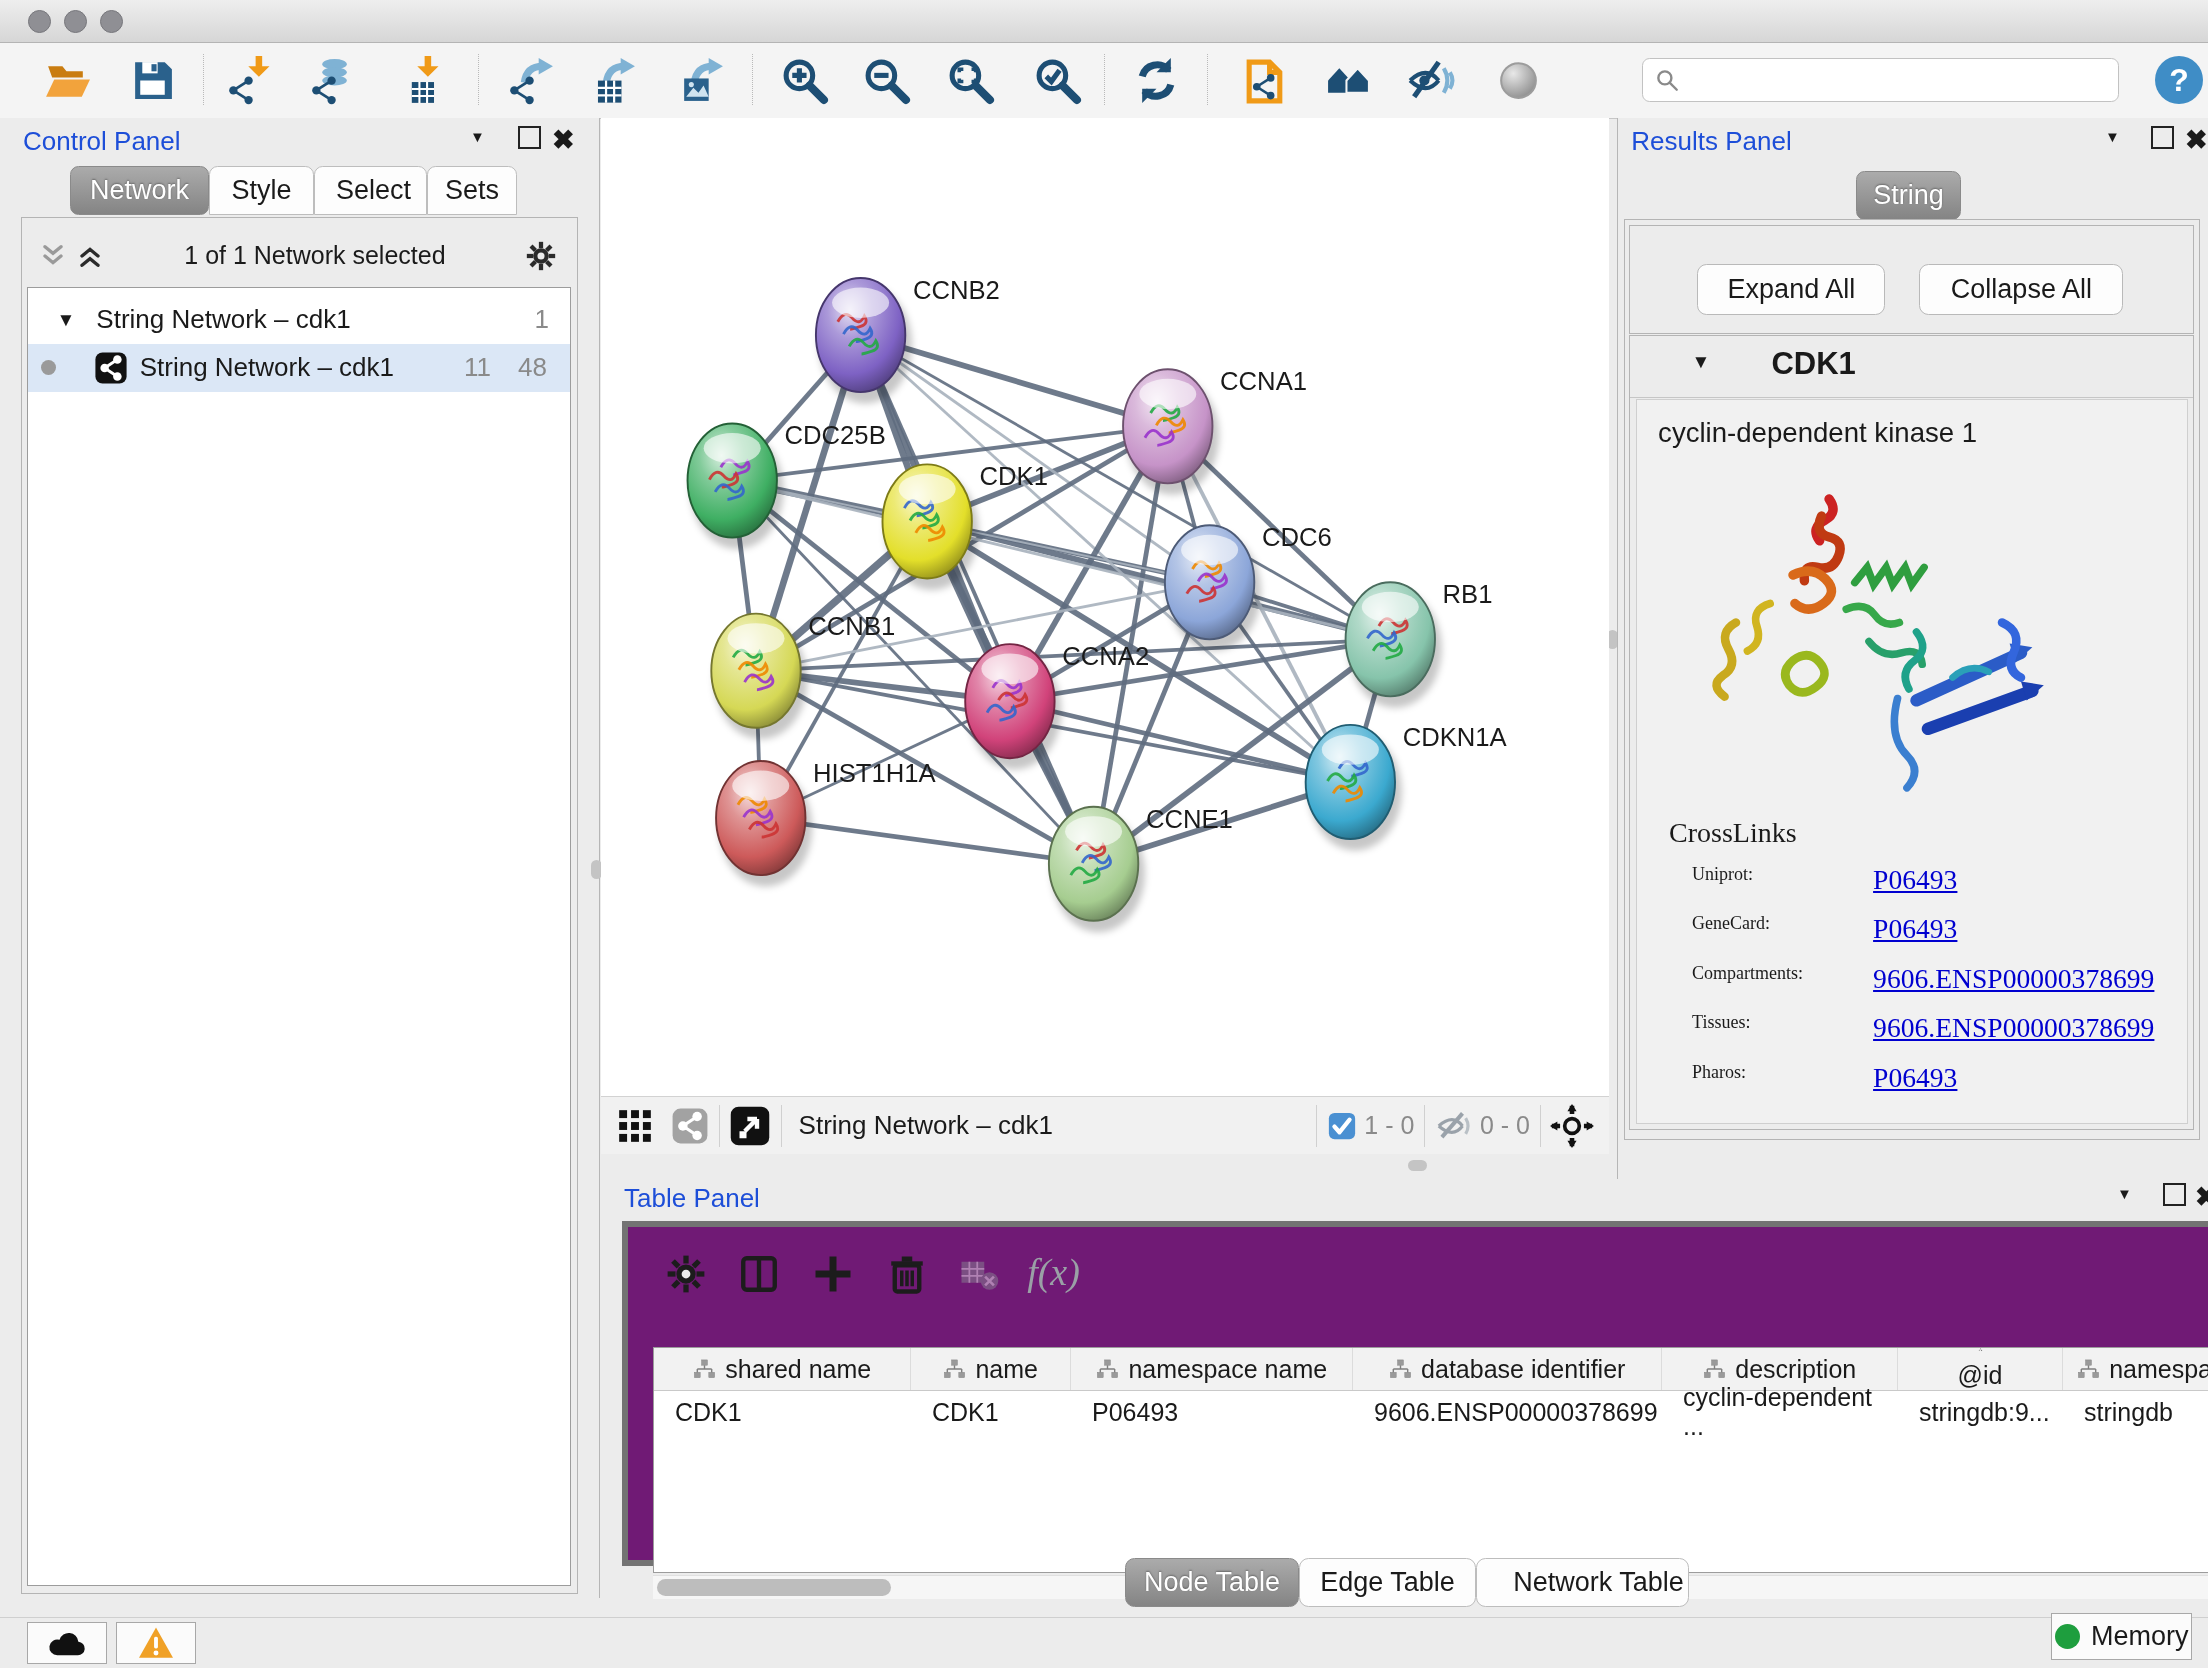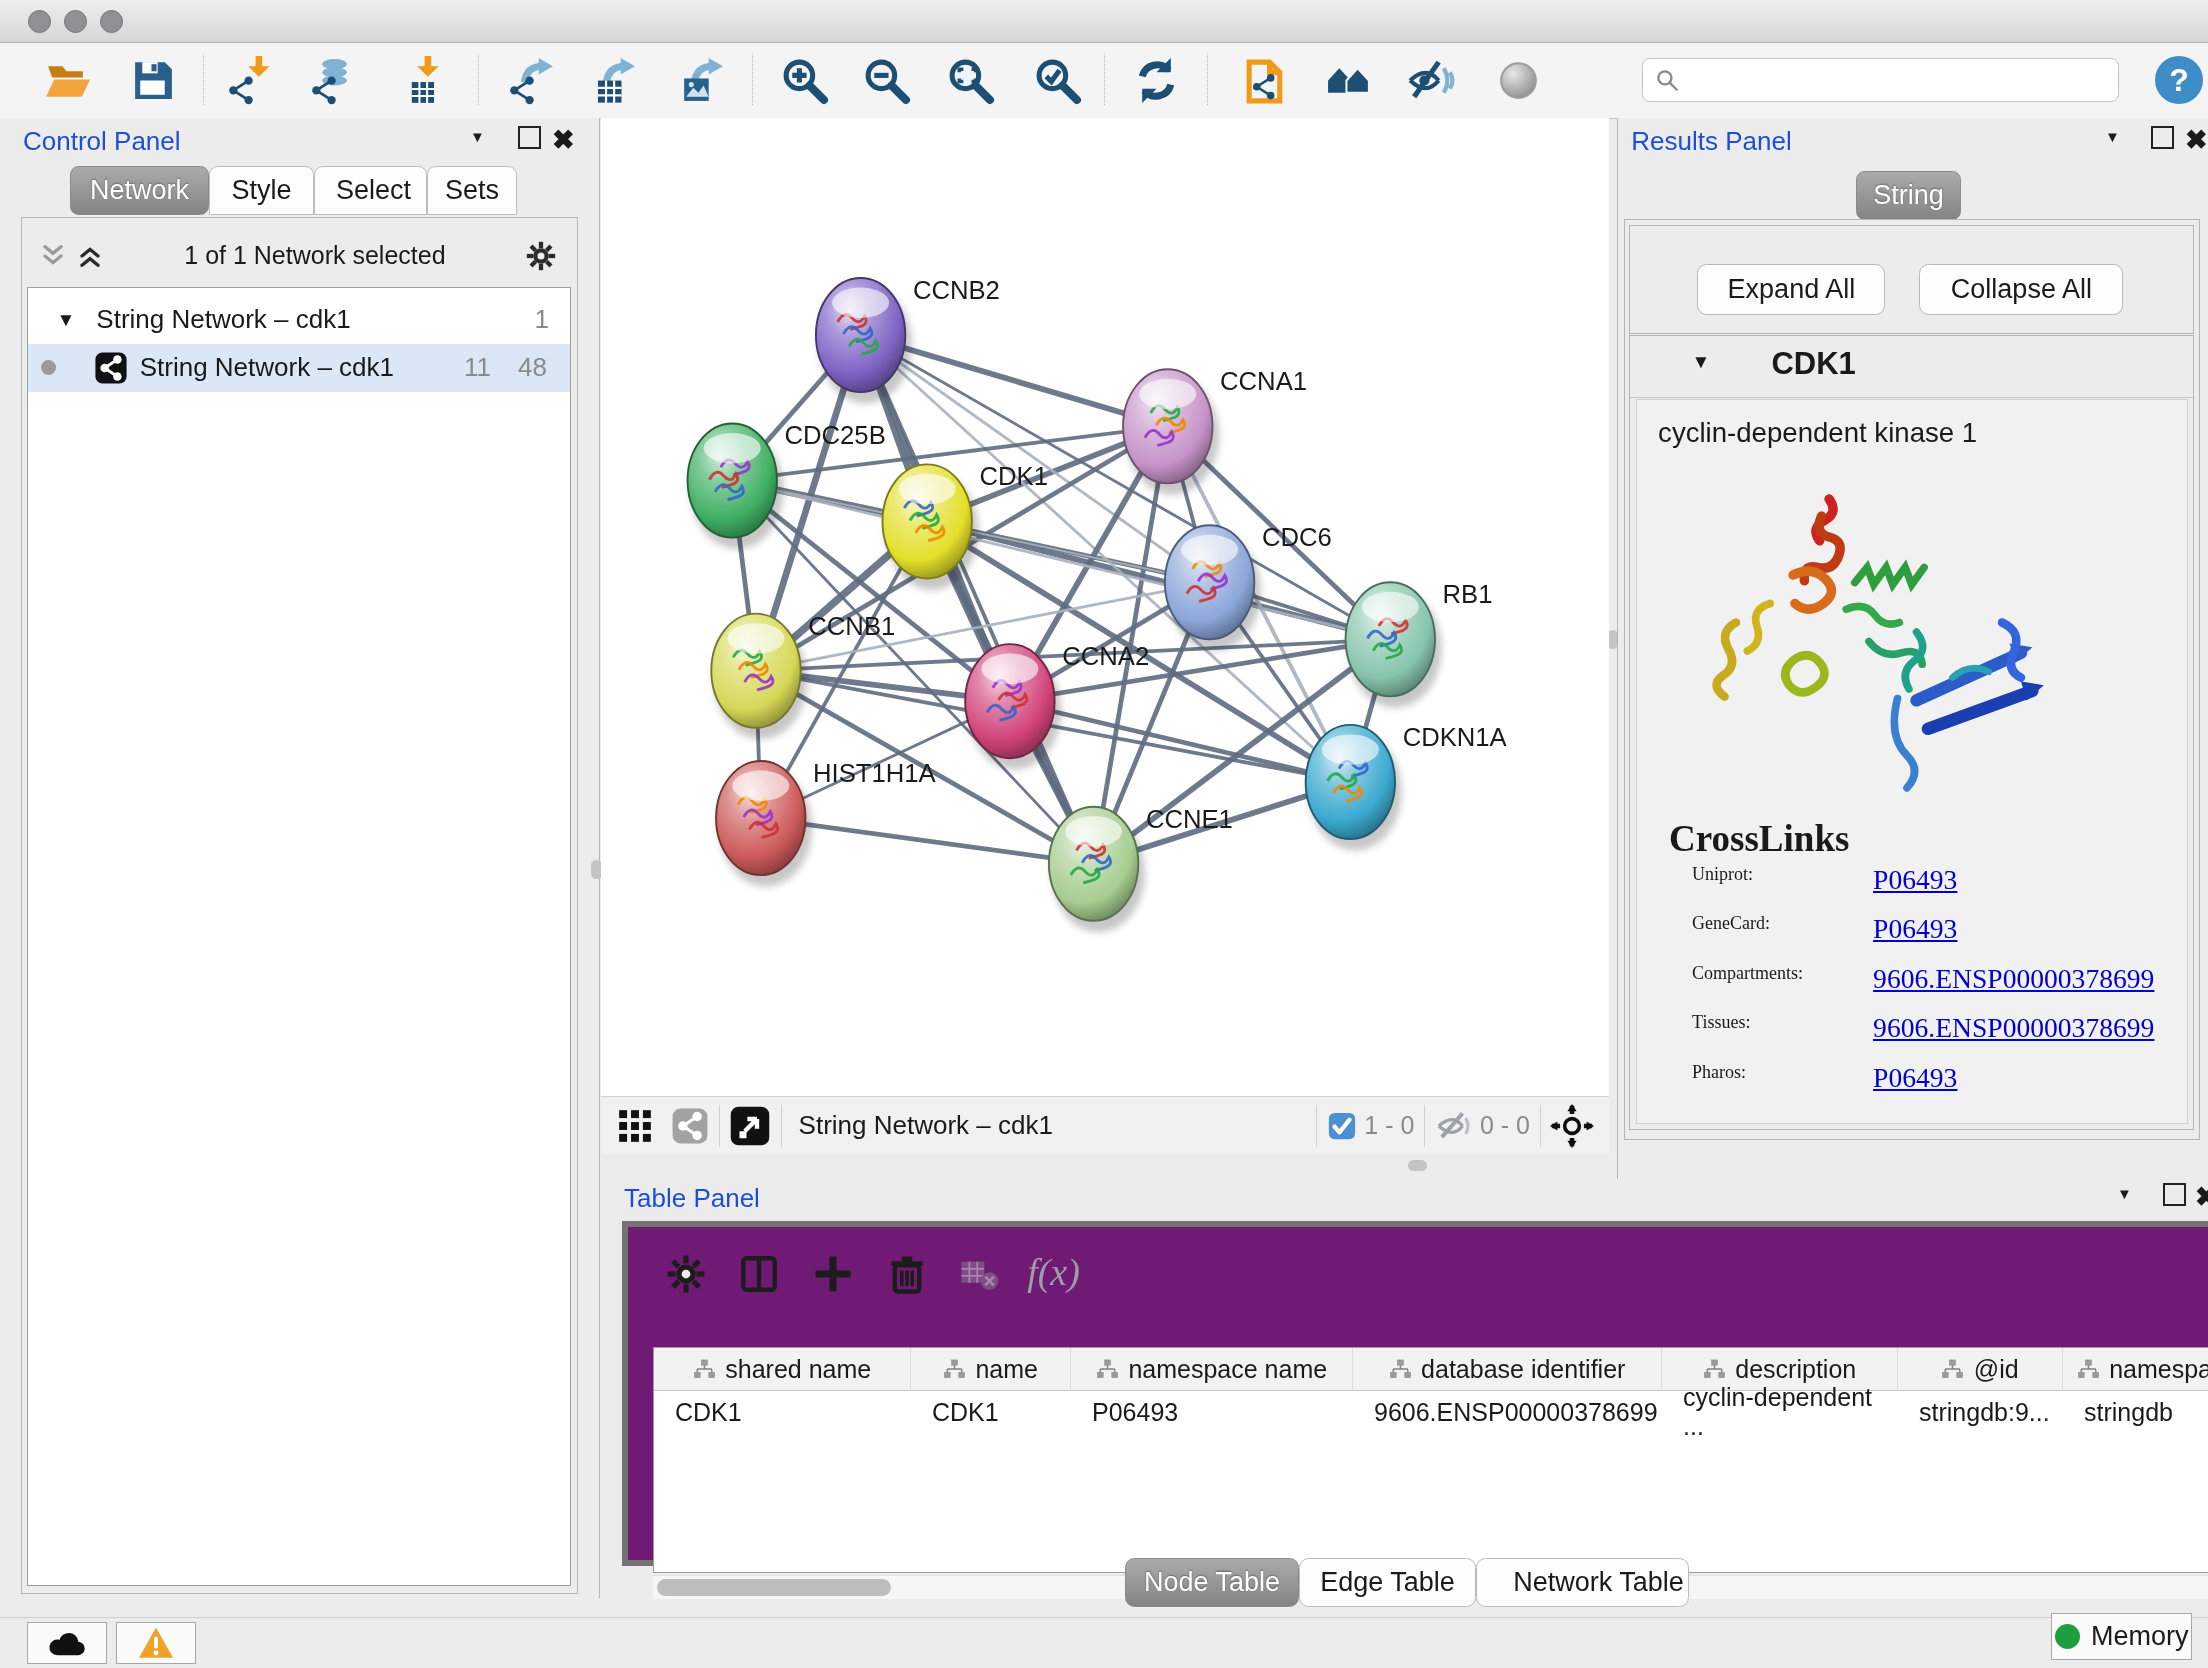--- a/index.html
+++ b/index.html
@@ -678,21 +678,21 @@
           <path d="M230,250 q-10,40 10,60 q16,16 0,34" stroke="#3b7fd0" stroke-width="8"></path>
           <path d="M250,252 L360,202" stroke="#2b5cc7" stroke-width="13"></path>
           <polygon points="372,196 348,192 354,212" fill="#2b5cc7"></polygon>
           <path d="M262,282 L372,242" stroke="#1a3fb0" stroke-width="13"></path>
           <polygon points="384,236 360,232 366,252" fill="#1a3fb0"></polygon>
           <path d="M340,170 q22,10 12,32 q-8,18 8,26" stroke="#3366dd" stroke-width="9"></path>
           <path d="M288,228 q18,-16 38,-6" stroke="#2aa0b8" stroke-width="7"></path>
         </svg>
       </div>
 
-      <div class="abs serif" style="left:32px;top:417px;font-size:37px;font-weight:bold">CrossLinks</div>
+      <div class="abs serif" style="left:32px;top:417px;font-size:28px;font-weight:normal">CrossLinks</div>
       <div id="xl-rows" class="abs serif" style="left:0;top:464px;width:550px;height:247px">
           <span class="xl-row" style="top: 0px;">Uniprot:</span>
           <a class="xl-val xlink" style="top: 0px; color: rgb(0, 0, 208);">P06493</a>
           <span class="xl-row" style="top: 49px;">GeneCard:</span>
           <a class="xl-val xlink" style="top: 49px; color: rgb(0, 0, 208);">P06493</a>
           <span class="xl-row" style="top: 99px;">Compartments:</span>
           <a class="xl-val xlink" style="top: 99px; color: rgb(0, 0, 208);">9606.ENSP00000378699</a>
           <span class="xl-row" style="top: 148px;">Tissues:</span>
           <a class="xl-val xlink" style="top: 148px; color: rgb(0, 0, 208);">9606.ENSP00000378699</a>
           <span class="xl-row" style="top: 198px;">Pharos:</span>
@@ -806,21 +806,21 @@
             <svg width="23" height="23" viewBox="0 0 48 48">
               <g fill="#9a9a9a" stroke="#808080">
                 <rect x="18" y="4" width="12" height="11"></rect>
                 <rect x="3" y="30" width="12" height="11"></rect>
                 <rect x="33" y="30" width="12" height="11"></rect>
               </g>
               <path d="M24 15v8M9 23h30M9 23v7M39 23v7" stroke="#808080" stroke-width="3" fill="none"></path>
             </svg>
             <span>description</span>
           </div>
-          <div class="th" style="width: 165px;">
+          <div class="th" style="width: 165px; flex-direction: column;">
             <svg width="23" height="23" viewBox="0 0 48 48">
               <g fill="#9a9a9a" stroke="#808080">
                 <rect x="18" y="4" width="12" height="11"></rect>
                 <rect x="3" y="30" width="12" height="11"></rect>
                 <rect x="33" y="30" width="12" height="11"></rect>
               </g>
               <path d="M24 15v8M9 23h30M9 23v7M39 23v7" stroke="#808080" stroke-width="3" fill="none"></path>
             </svg>
             <span>@id</span>
           </div>

